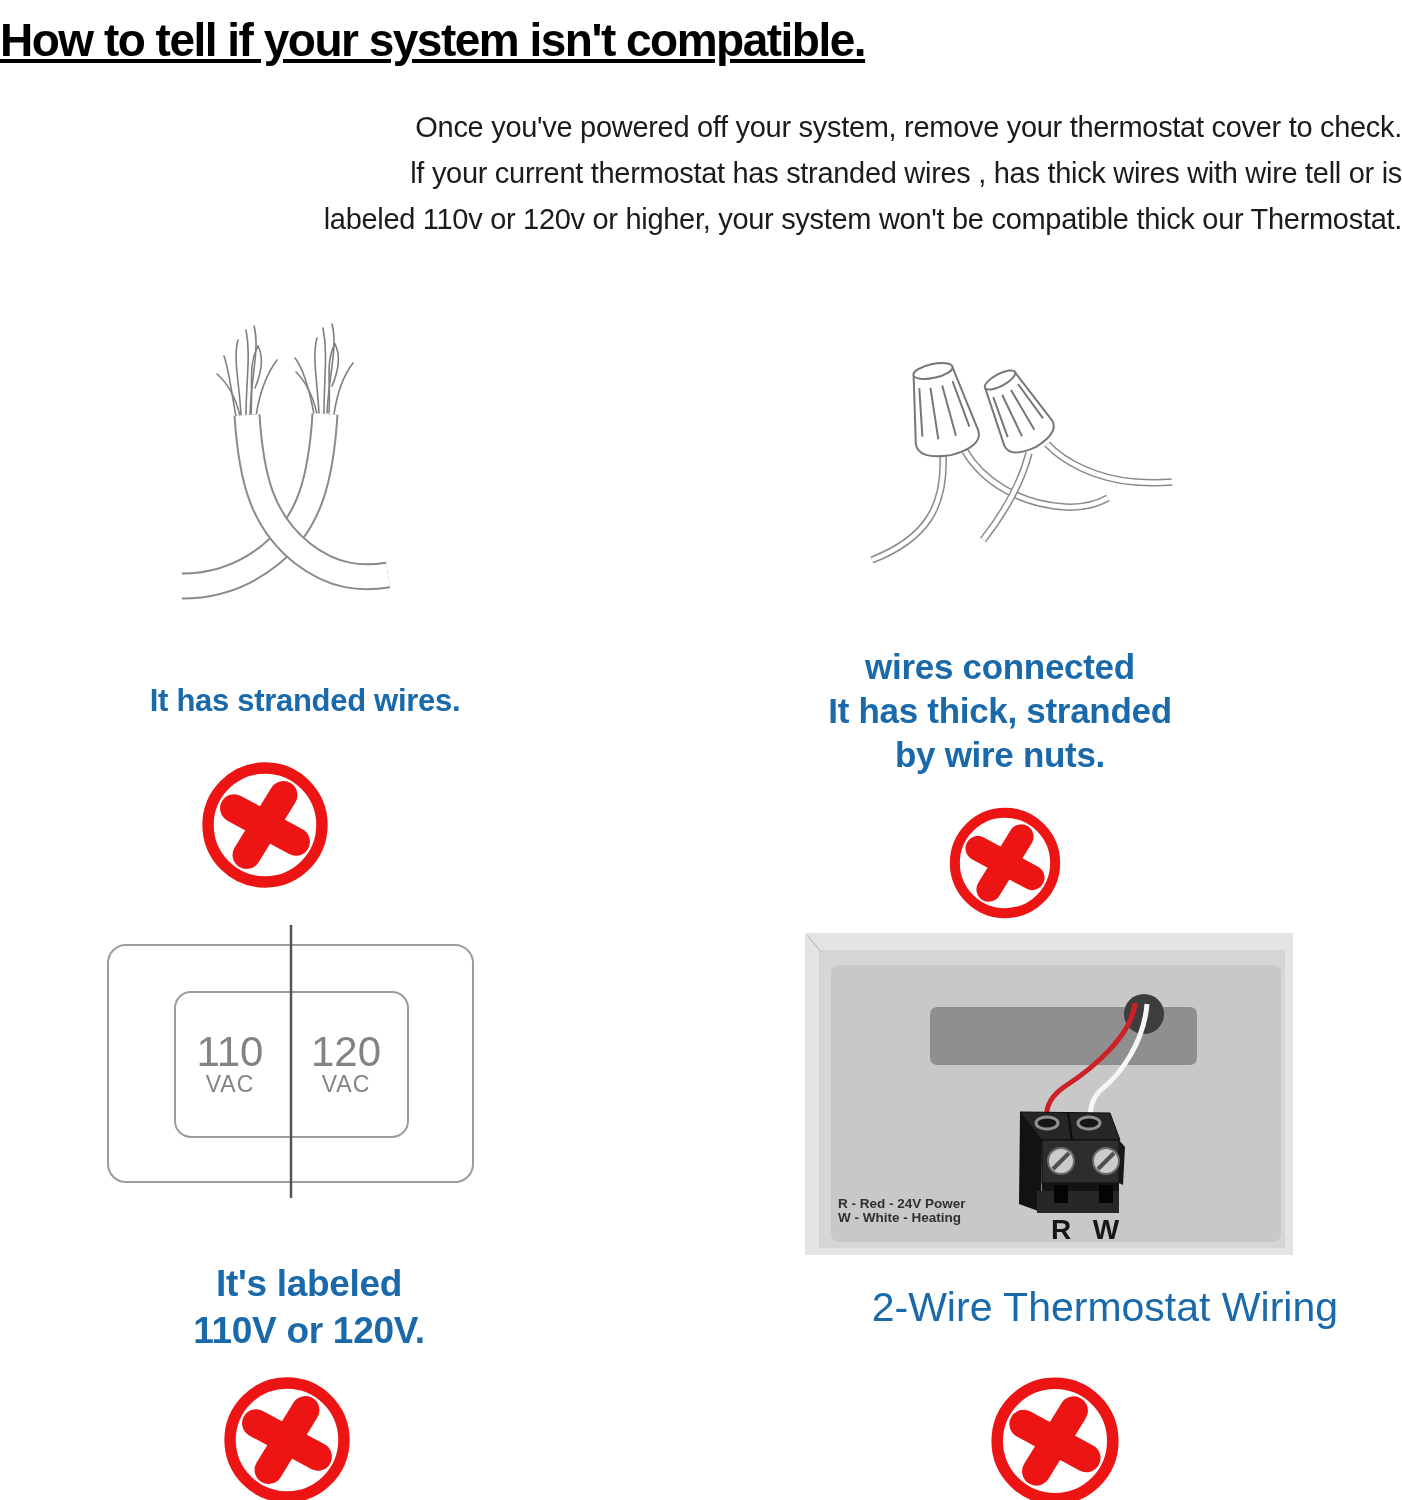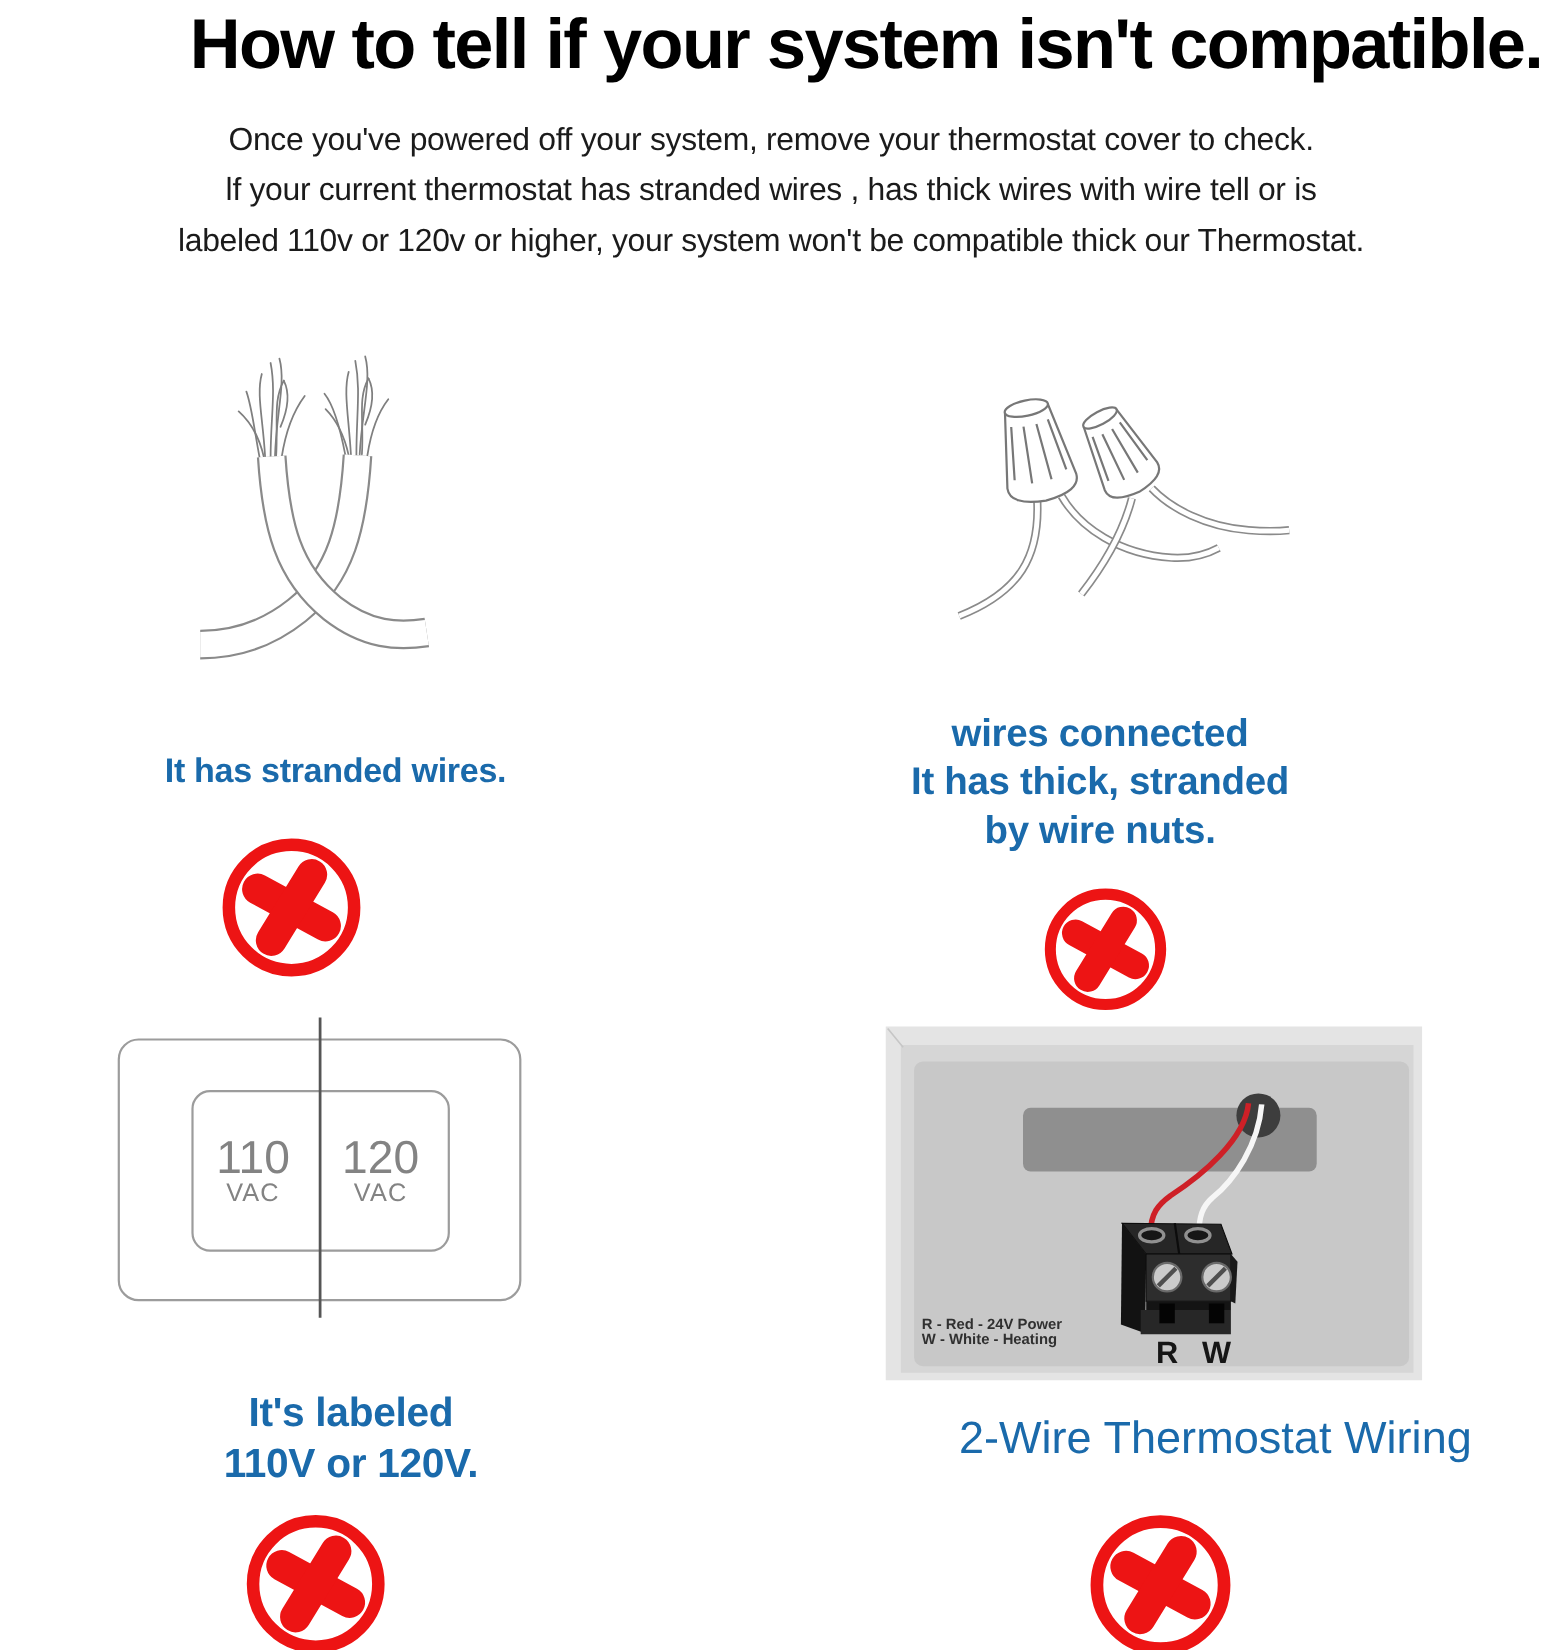--- a/index.html
+++ b/index.html
@@ -8,34 +8,34 @@
     --heading-black:#000000;
     --line-art-gray:#8a8a8a;
   }
   html,body{margin:0;padding:0;background:#ffffff;}
   .page{
     position:relative;width:1402px;height:1500px;overflow:hidden;background:#ffffff;
     font-family:"Liberation Sans", sans-serif;
   }
   .page-title{
     position:absolute;left:0;top:0;width:1402px;margin:0;
-    text-align:right;font-size:64px;font-weight:700;letter-spacing:-1.5px;
-    line-height:80px;color:var(--heading-black);
+    text-align:left;font-size:46px;font-weight:700;letter-spacing:-1.5px;
+    line-height:80px;color:var(--heading-black);text-decoration:underline;
   }
   .intro{
     position:absolute;left:0;top:104px;width:1402px;
-    text-align:center;font-size:29px;line-height:46px;color:#1b1b1b;letter-spacing:-0.3px;
+    text-align:right;font-size:29px;line-height:46px;color:#1b1b1b;letter-spacing:-0.3px;
   }
   .caption{
     position:absolute;text-align:center;color:var(--caption-blue);
     font-weight:700;letter-spacing:-0.3px;
   }
   .cap1{left:20px;top:679px;width:570px;font-size:31px;line-height:44px;}
   .cap2{left:750px;top:645px;width:500px;font-size:35px;line-height:44px;}
-  .cap3{left:34px;top:1260px;width:570px;font-size:37px;line-height:47px;}
+  .cap3{left:24px;top:1260px;width:570px;font-size:37px;line-height:47px;}
   .cap4{left:758px;top:1286px;width:580px;font-size:41px;font-weight:400;line-height:42px;letter-spacing:0;text-align:right;}
   .art{position:absolute;}
   .xmark{position:absolute;color:var(--x-red);}
   .xmark svg{width:100%;height:100%;display:block;}
   .x1{left:198px;top:758px;width:134px;height:134px;}
   .x2{left:220px;top:1373px;width:134px;height:134px;}
   .x3{left:946px;top:804px;width:118px;height:118px;}
   .x4{left:987px;top:1373px;width:136px;height:136px;}
   .thermo-num{font-size:42px;fill:#838383;}
   .thermo-unit{font-size:23px;fill:#838383;letter-spacing:1px;}

